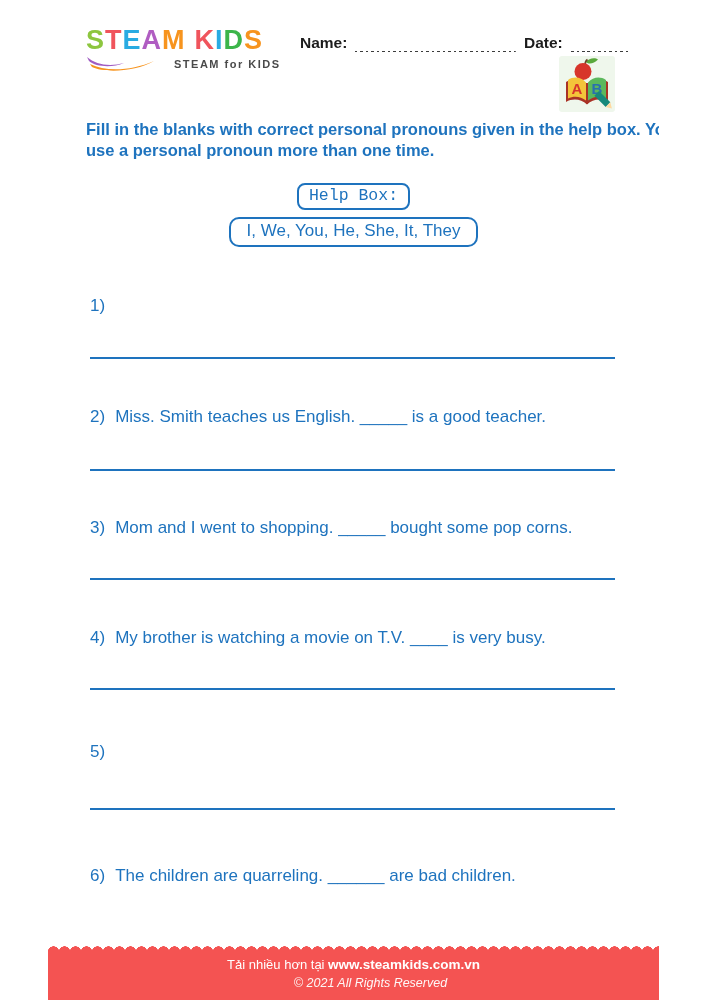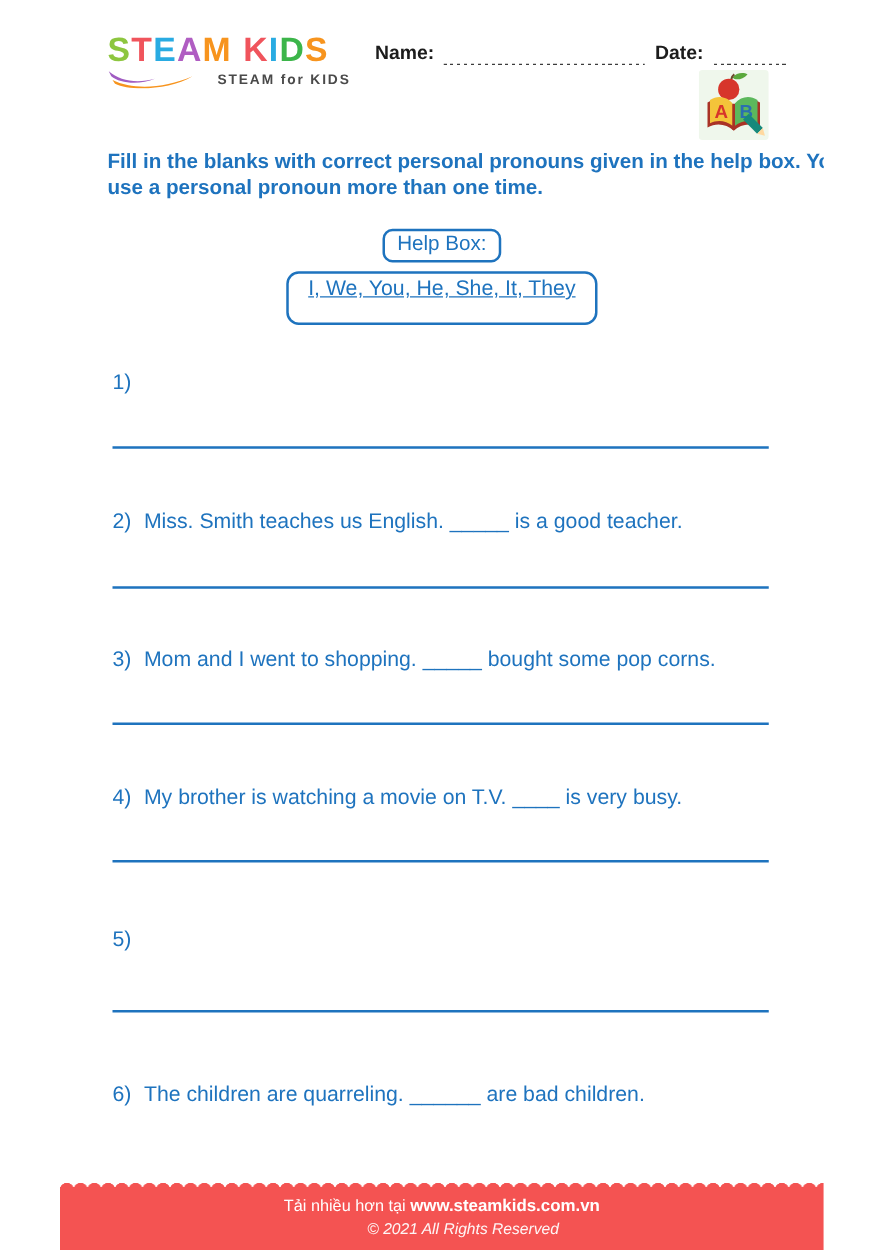--- a/index.html
+++ b/index.html
@@ -38,22 +38,22 @@
     font-size:16.5px; font-weight:700; color:#1e73be; line-height:21px;
   }
   
   .center-wrap { position:absolute; left:0; right:0; text-align:center; }
   .hb-label-wrap { top:183px; }
   .hb-words-wrap { top:217px; }
   .box {
     display:inline-block; border:2px solid #1e73be; color:#1e73be;
     border-radius:8px; background:#fff;
   }
-  .label-box { font-size:16.5px; padding:1px 10px 3px; }
-  .pronouns-box { font-size:17px; padding:2px 16px 17px; border-radius:10px;text-decoration:underline; }
+  .label-box { font-size:16.5px; padding:1px 10px 3px;font-family:Liberation Mono, monospace; }
+  .pronouns-box { font-size:17px; padding:2px 16px 4px; border-radius:10px; }
   
   .question {
     position:absolute; left:42px; right:42px;
     display:flex; gap:10px;
     color:#1e73be; font-size:17px; line-height:20px;
   }
   .qnum { flex:0 0 auto; }
   .answer-line { position:absolute; left:42px; right:44px; border-top:2px solid #1e73be; }
   
   .footer { position:absolute; left:0; right:0; bottom:0; }

